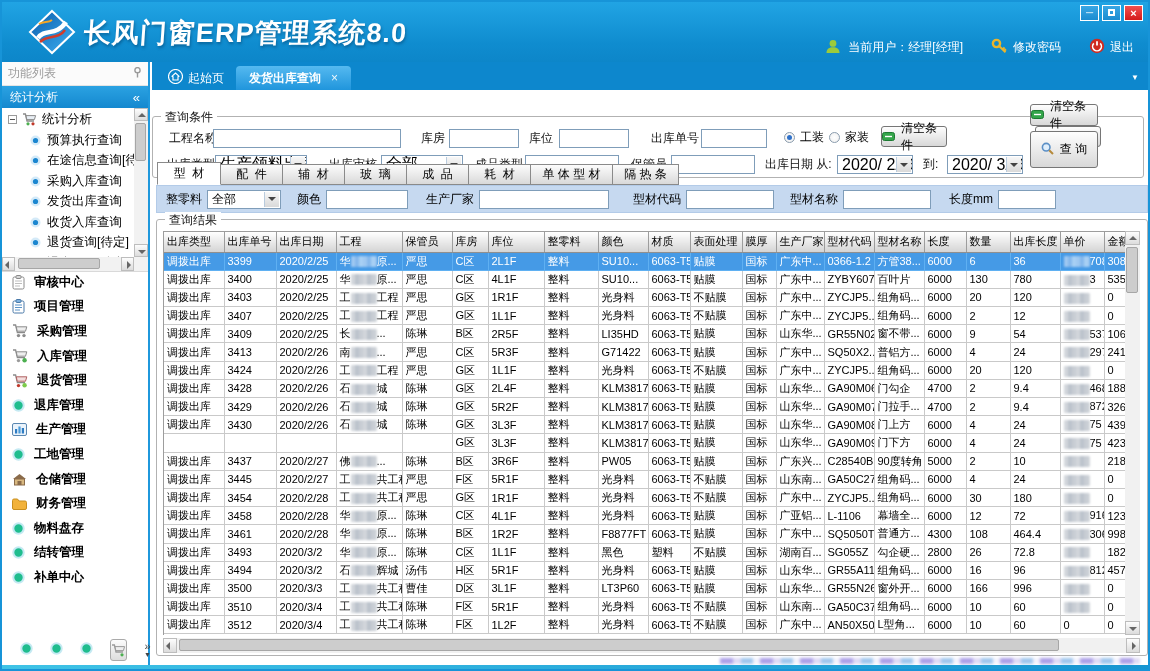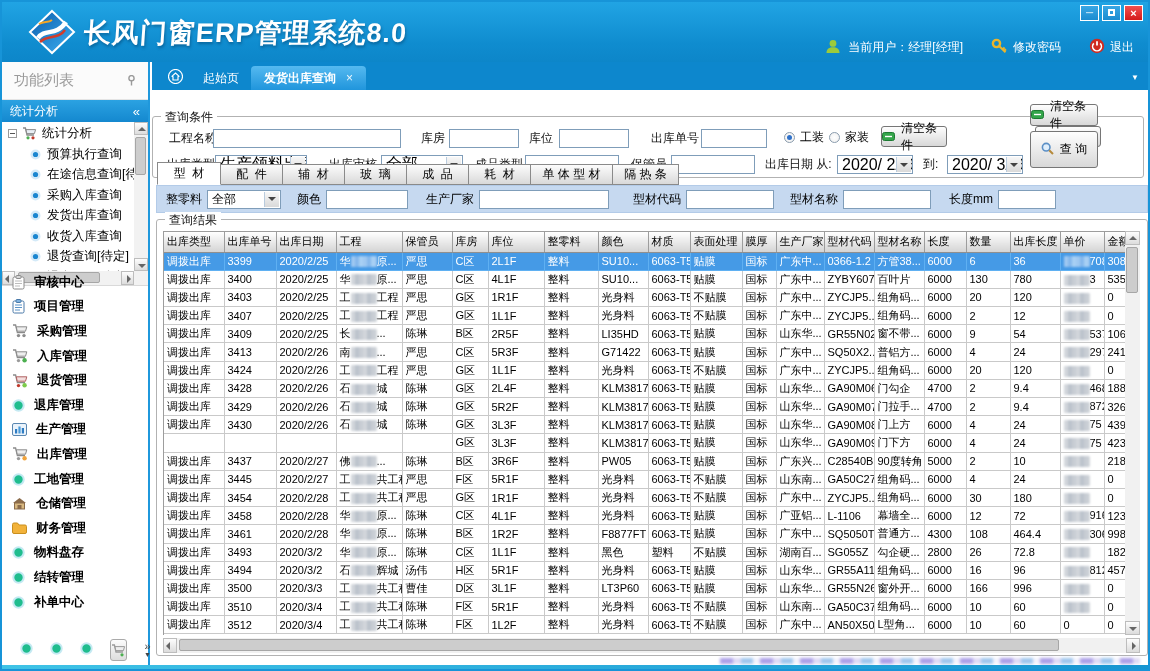--- a/index.html
+++ b/index.html
@@ -19,22 +19,22 @@
 .win-btn.close { background:linear-gradient(#f25050,#d41b1b); font-size:11px; font-weight:bold; }
 .max-glyph { display:inline-block; width:7px; height:7px; border:2px solid #fff; margin-top:3px; }
 .user-bar { position:absolute; right:14px; top:36px; display:flex; align-items:center; gap:7px;
   color:#fff; font-size:12px; }
 .user-bar .sep { width:14px; }
 .hd-link { display:flex; align-items:center; gap:5px; cursor:pointer; }
 
 
 .sidebar { position:absolute; left:0; top:60px; width:148px; bottom:4px; background:#fff;
   border-right:2px solid #1f98dc; }
-.panel-title { height:38px; display:flex; align-items:center; justify-content:space-between;
-  padding:0 12px; color:#9b9b9b; font-size:15px; background:#fbfbfb; border-bottom:1px solid #e4e4e4; }
+.panel-title { height:24px; display:flex; align-items:center; justify-content:space-between;
+  padding:0 6px; color:#9b9b9b; font-size:12px; background:#fbfbfb; border-bottom:1px solid #e4e4e4; }
 .section-head { height:22px; background:linear-gradient(#2ba2e2,#1488cf); color:#fff; font-size:12px;
   display:flex; align-items:center; justify-content:space-between; padding:0 8px; }
 .section-head .collapse { font-size:13px; cursor:pointer; }
 .tree-panel { position:relative; height:164px; border-bottom:1px solid #d9d9d9; overflow:hidden; }
 .tree-root { height:22px; display:flex; align-items:center; gap:5px; padding-left:6px; font-size:12.5px; }
 .expand-box { width:9px; height:9px; border:1px solid #9a9a9a; position:relative; background:#fff; flex:none; }
 .expand-box::after { content:""; position:absolute; left:1px; right:1px; top:3px; height:1px; background:#555; }
 .tree-item { height:20.5px; display:flex; align-items:center; gap:6px; padding-left:28px;
   font-size:12.5px; white-space:nowrap; cursor:pointer; }
 .tree-ic, .menu-ic { flex:none; display:inline-flex; align-items:center; }
@@ -49,21 +49,21 @@
 .side-toolbar { position:absolute; bottom:3px; left:0; right:0; height:24px; display:flex;
   align-items:center; gap:17px; padding-left:18px; }
 .tool-cart-btn { width:30px; height:22px; border:1px solid #aaa; border-radius:3px;
   background:linear-gradient(#fcfcfc,#ddd); display:flex; align-items:center; justify-content:center; cursor:pointer; }
 .more-chevrons { color:#444; font-size:11px; line-height:7px; text-align:center; cursor:pointer; }
 
 
 .main { position:absolute; left:150px; top:60px; right:0; bottom:4px; background:#fff; }
 .tabbar { position:absolute; left:0; top:0; right:0; height:28px; background:#0d87cd;
   display:flex; align-items:flex-end; padding-left:4px; }
-.tab-home { height:24px; display:flex; align-items:center; gap:20px; color:#fff; font-size:12px;
+.tab-home { height:24px; display:flex; align-items:center; gap:5px; color:#fff; font-size:12px;
   padding:0 12px; cursor:pointer; }
 .tab-active { height:24px; background:linear-gradient(#55b9f0,#2095dc); color:#fff; font-weight:bold;
   font-size:12px; border-radius:4px 4px 0 0; display:flex; align-items:center; gap:10px; padding:0 13px; cursor:pointer; }
 .tab-close { font-weight:normal; font-size:12px; cursor:pointer; opacity:.9; }
 .tab-caret { margin-left:auto; color:#fff; font-size:8px; padding:0 9px 8px 0; cursor:pointer; }
 .content { position:absolute; left:0; top:28px; right:0; bottom:0; background:#fff; }
 
 .group { position:absolute; border:1px solid #b2b2b2; border-radius:3px; background:#fff; }
 .group-label { position:absolute; top:-8px; left:8px; background:#fff; padding:0 4px; font-size:12px; color:#111; }
 .lbl { position:absolute; font-size:12px; color:#111; height:18px; line-height:18px; white-space:nowrap; }
@@ -360,31 +360,20 @@
               <rect x="0.5" y="0.5" width="14" height="12" rx="1.5" fill="#eaf3fb" stroke="#5a87b0"></rect>
               <rect x="3" y="6" width="2.2" height="4.5" fill="#2e7cc3"></rect>
               <rect x="6.4" y="3.5" width="2.2" height="7" fill="#4a9ad8"></rect>
               <rect x="9.8" y="5" width="2.2" height="5.5" fill="#2e7cc3"></rect>
             </svg>
           </span>
           <span>生产管理</span>
         </div>
         <div class="menu-item">
           <span class="menu-ic">
-            <svg width="16" height="14" viewBox="0 0 16 14">
-              <path d="M1,1 L3.6,1 L5.4,8.6 L13,8.6" stroke="#8a8a8a" stroke-width="1.3" fill="none"></path>
-              <path d="M4.3,2.8 L14.8,2.8 L13.5,7.2 L5.2,7.2 Z" fill="#eee" stroke="#8a8a8a"></path>
-              <circle cx="6.5" cy="11.6" r="1.7" fill="#9a9a9a"></circle>
-              <circle cx="12.6" cy="11.2" r="2.2" fill="#f0a33c"></circle>
-            </svg>
-          </span>
-          <span>出库管理</span>
-        </div>
-        <div class="menu-item">
-          <span class="menu-ic">
             <svg width="13" height="13" viewBox="0 0 13 13">
               <circle cx="6.5" cy="6.5" r="5.2" fill="#1fbd8e" stroke="#c4e9f2" stroke-width="2"></circle>
             </svg>
           </span>
           <span>工地管理</span>
         </div>
         <div class="menu-item">
           <span class="menu-ic">
             <svg width="15" height="13" viewBox="0 0 15 13">
               <path d="M1,6 L7.5,1 L14,6 Z" fill="#8a6b4a"></path>

